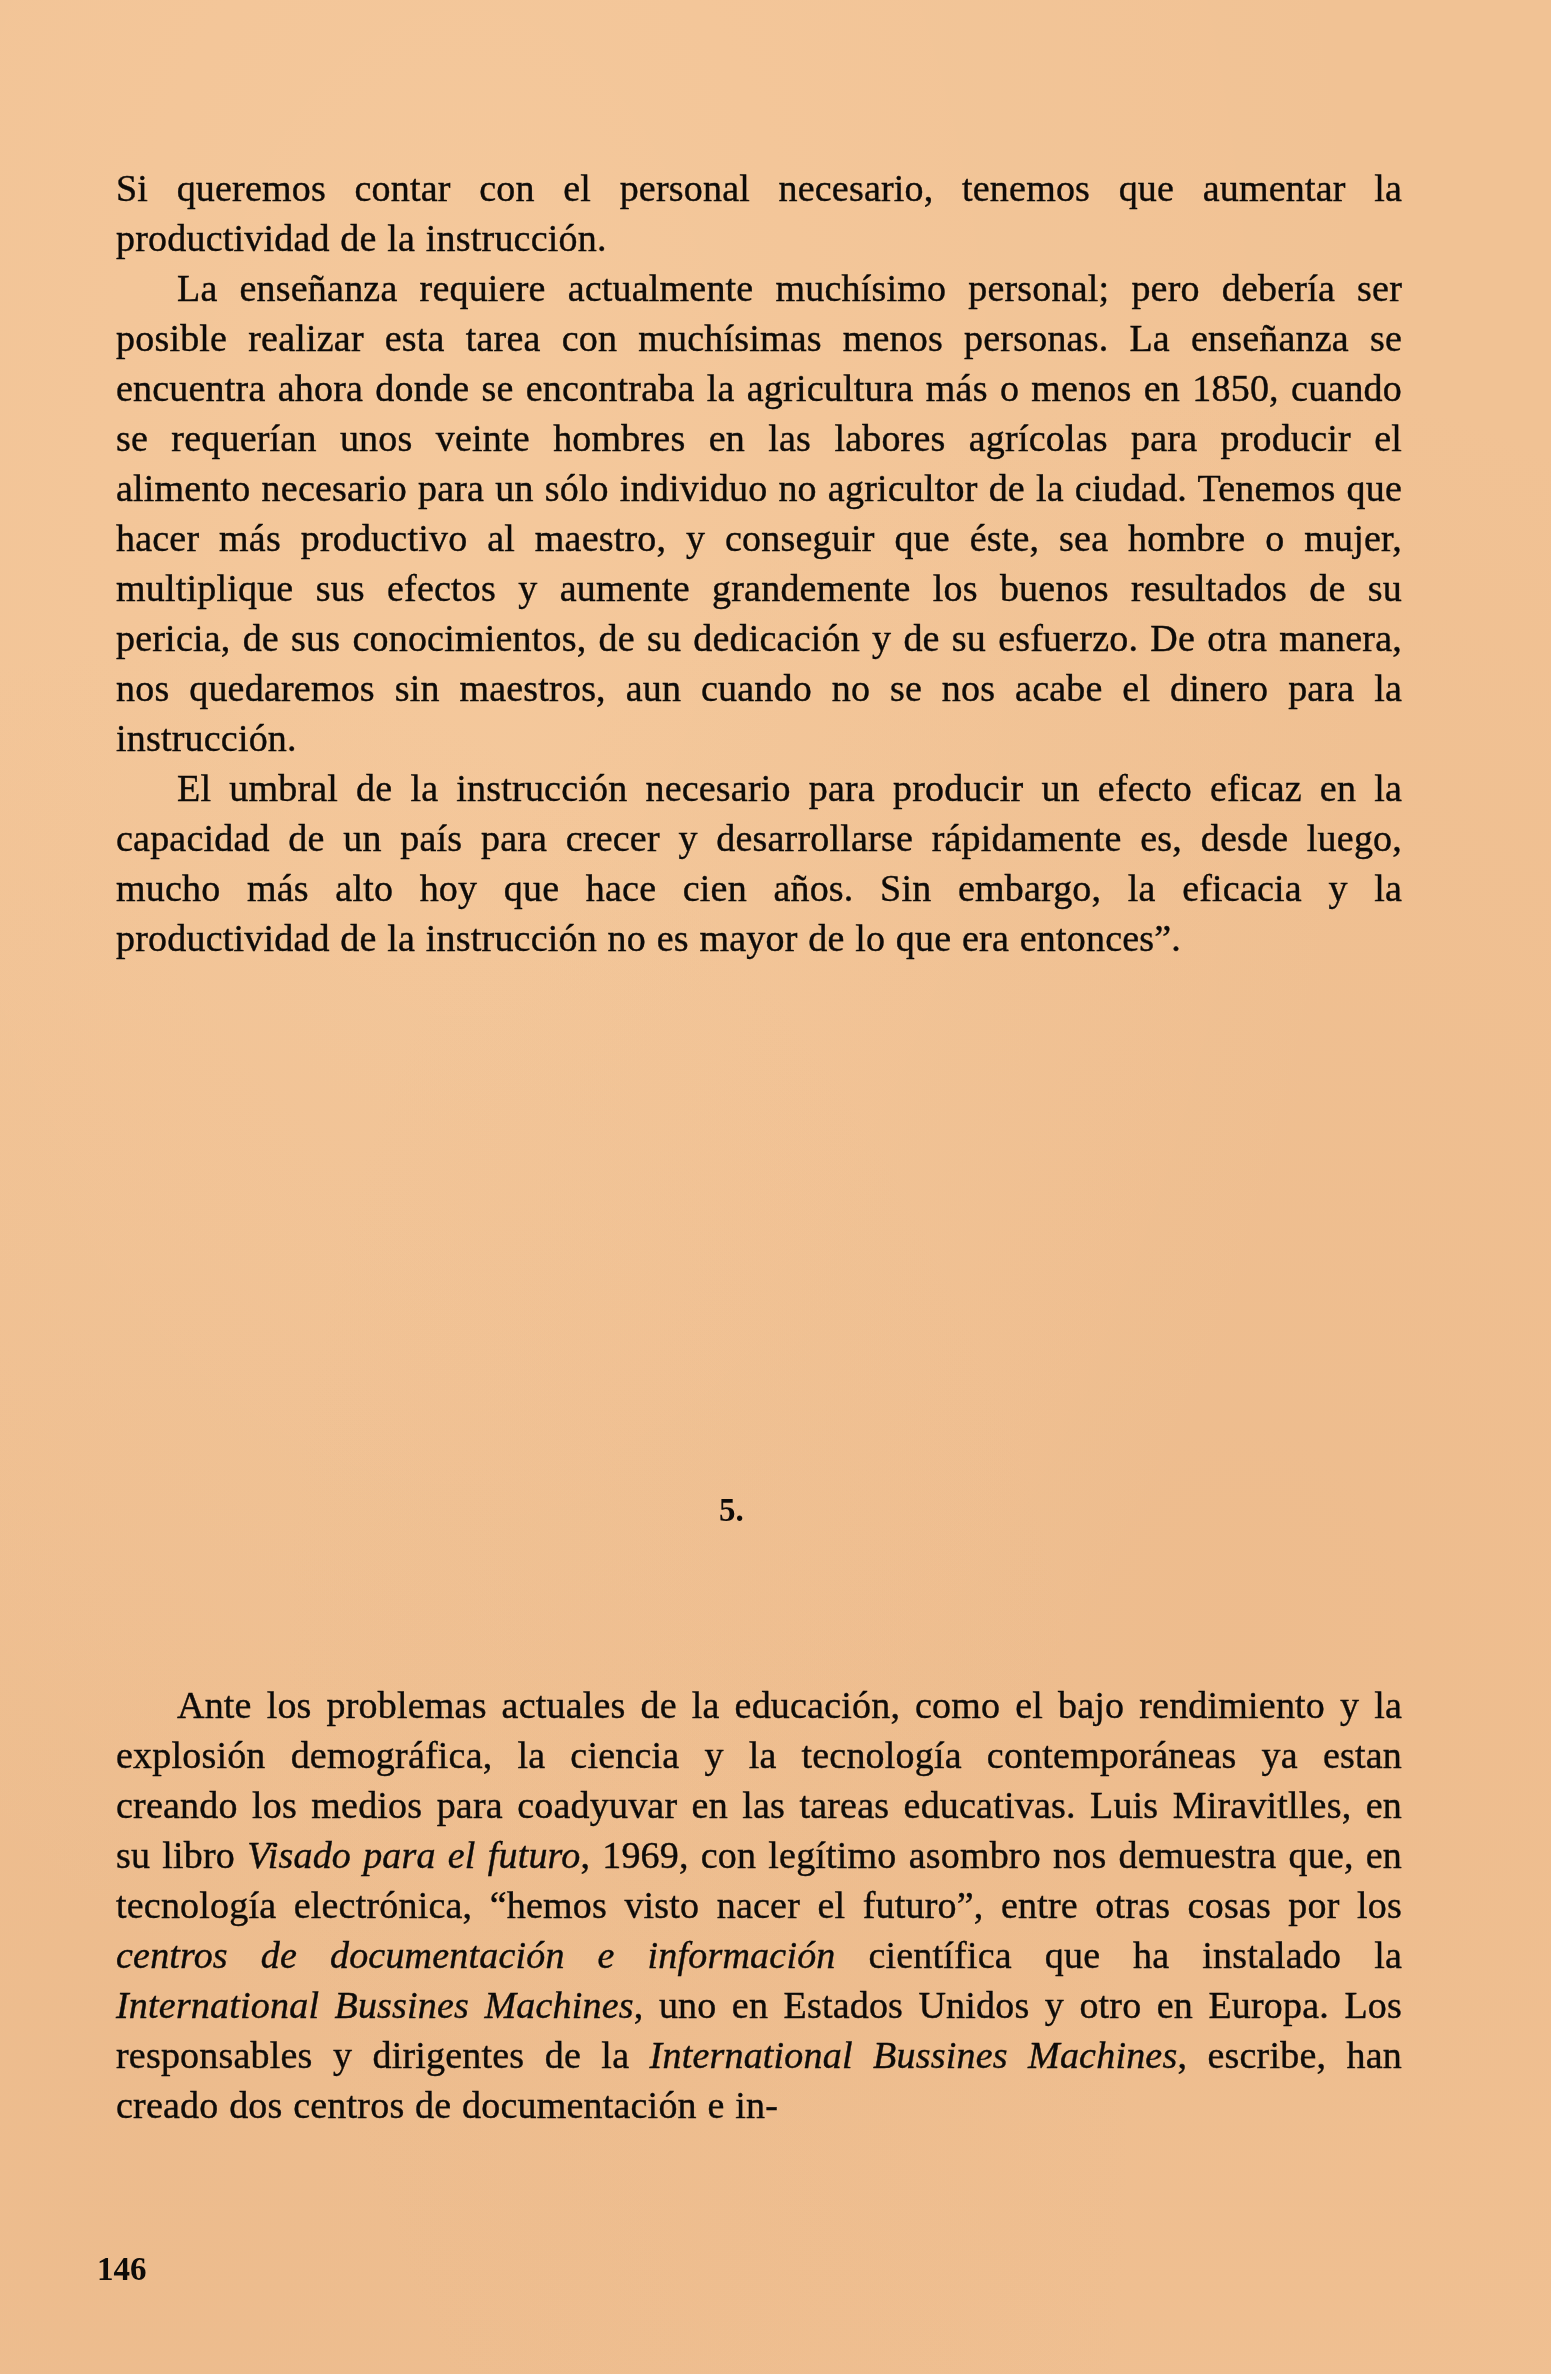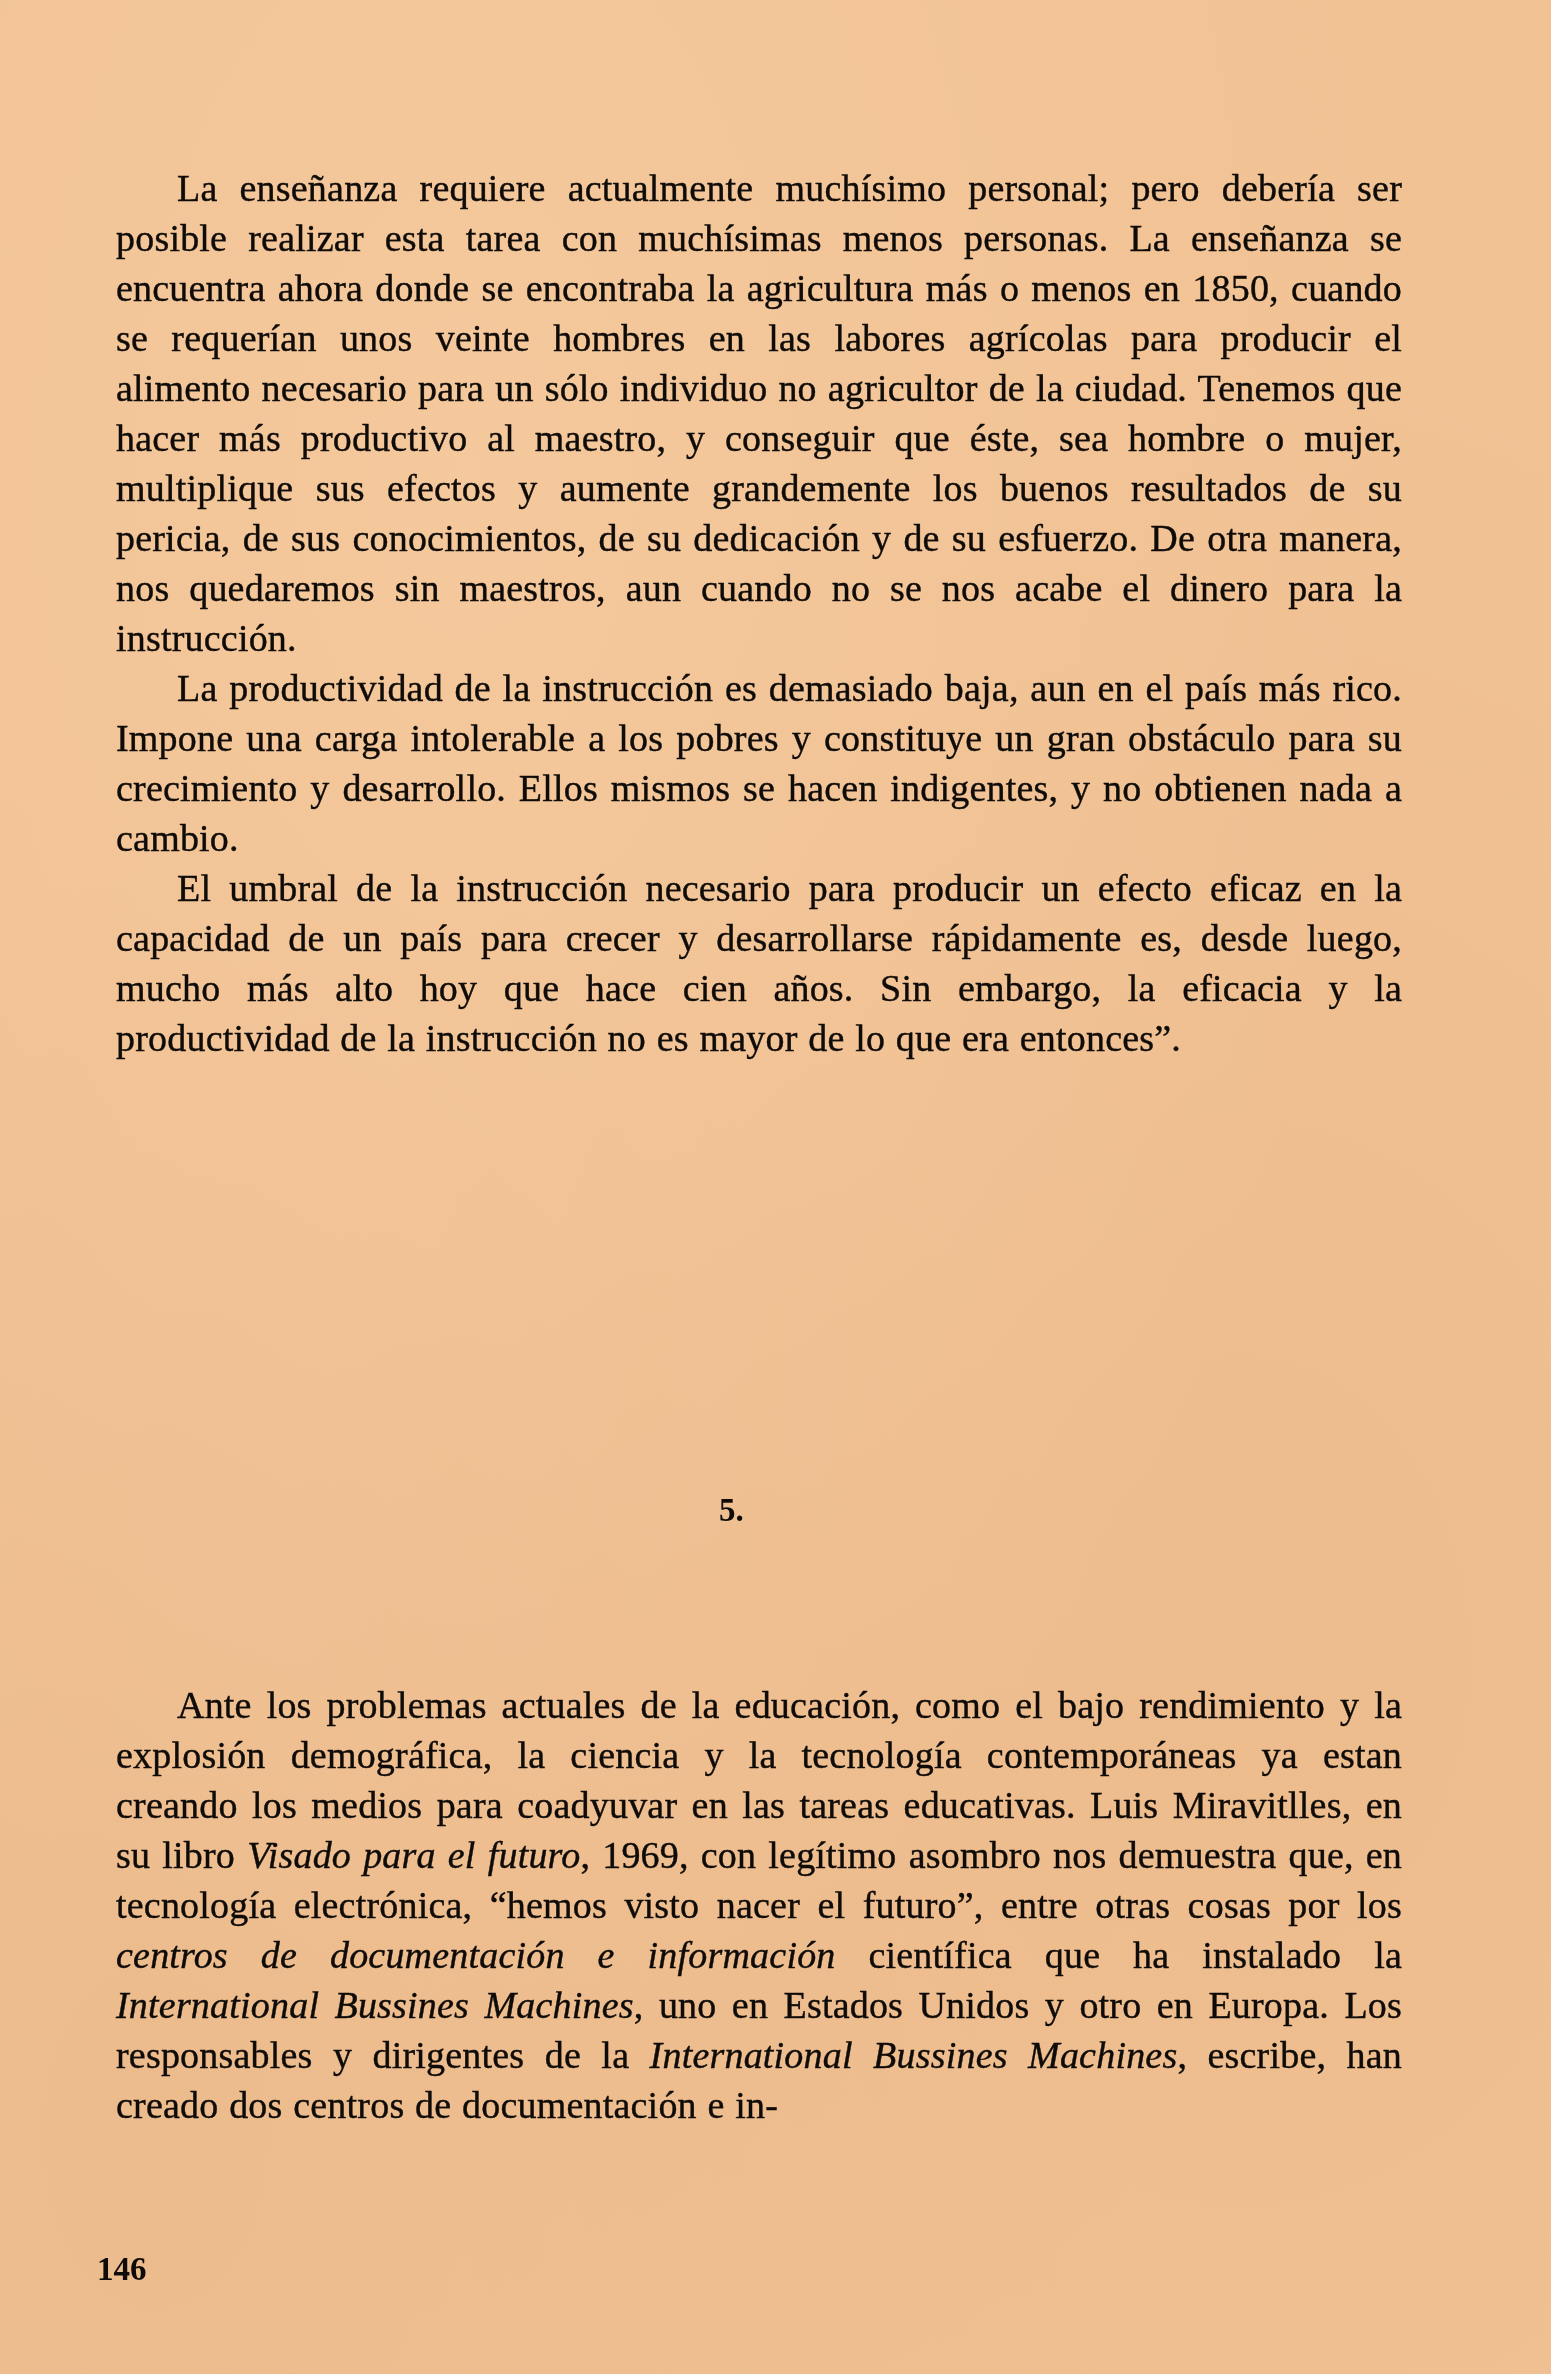--- a/index.html
+++ b/index.html
@@ -69,22 +69,22 @@
       font-size: 33px;
       font-weight: 700;
     }
   </style>
 </head>
 <body>
 
 <div class="page">
 
   <div class="block1">
+    <p class="para">Si queremos contar con el personal necesario, tenemos que aumentar la productividad de la instrucción.</p>
     <p class="para indent">La enseñanza requiere actualmente muchísimo personal; pero debería ser posible realizar esta tarea con muchísimas menos personas. La enseñanza se encuentra ahora donde se encontraba la agricultura más o menos en 1850, cuando se requerían unos veinte hombres en las labores agrícolas para producir el alimento necesario para un sólo individuo no agricultor de la ciudad. Tenemos que hacer más productivo al maestro, y conseguir que éste, sea hombre o mujer, multiplique sus efectos y aumente grandemente los buenos resultados de su pericia, de sus conocimientos, de su dedicación y de su esfuerzo. De otra manera, nos quedaremos sin maestros, aun cuando no se nos acabe el dinero para la instrucción.</p>
-    <p class="para indent">La productividad de la instrucción es demasiado baja, aun en el país más rico. Impone una carga intolerable a los pobres y constituye un gran obstáculo para su crecimiento y desarrollo. Ellos mismos se hacen indigentes, y no obtienen nada a cambio.</p>
     <p class="para indent">El umbral de la instrucción necesario para producir un efecto eficaz en la capacidad de un país para crecer y desarrollarse rápidamente es, desde luego, mucho más alto hoy que hace cien años. Sin embargo, la eficacia y la productividad de la instrucción no es mayor de lo que era entonces”.</p>
   </div>
 
   <div class="section-heading">
     <div class="section-number">5.</div>
   </div>
 
   <div class="block2">
     <p class="para indent">
       <span>Ante los problemas actuales de la educación, como el bajo rendimiento y la explosión demográfica, la ciencia y la tecnología contemporáneas ya estan creando los medios para coadyuvar en las tareas educativas. Luis Miravitlles, en su libro </span><span class="it">Visado para el futuro</span><span>, 1969, con legítimo asombro nos demuestra que, en tecnología electrónica, “hemos visto nacer el futuro”, entre otras cosas por los </span><span class="it">centros de documentación e información</span><span> científica que ha instalado la </span><span class="it">International Bussines Machines</span><span>, uno en Estados Unidos y otro en Europa. Los responsables y dirigentes de la </span><span class="it">International Bussines Machines</span><span>, escribe, han creado dos centros de documentación e in-</span>

